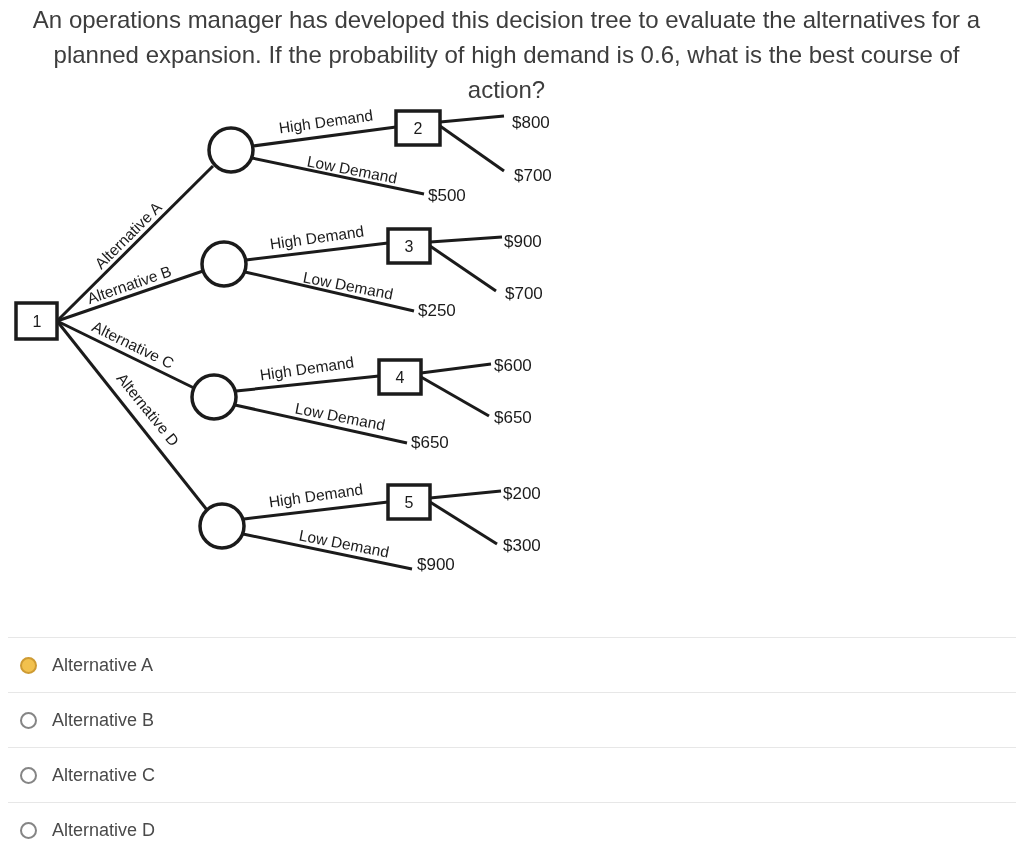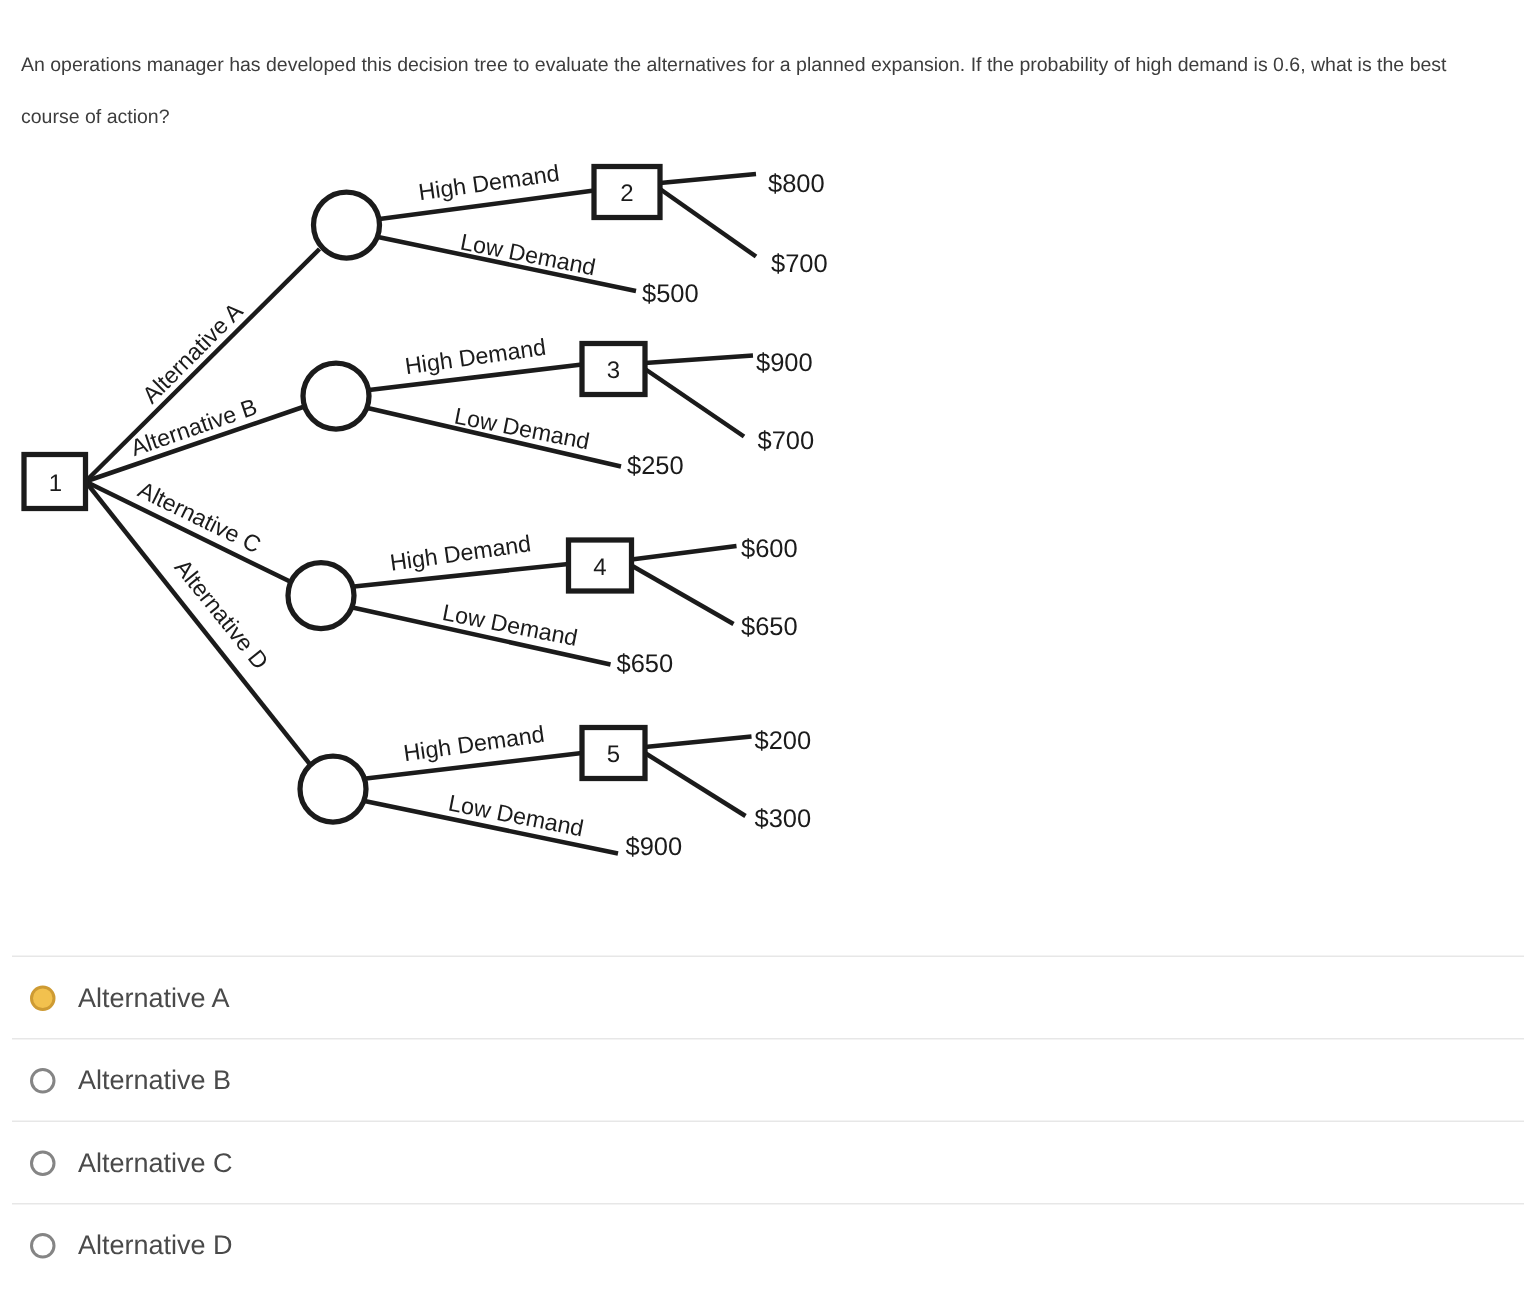--- a/index.html
+++ b/index.html
@@ -1,22 +1,22 @@
 <!DOCTYPE html>
 <html style="--selected-radio-fill: #F2C14E; --selected-radio-border: #CE9B33; --divider: #E7E7E7;"><head>
 <meta charset="utf-8">
 <style>
   html,body{margin:0;padding:0;}
   body{
     width:1024px;height:865px;position:relative;background:#fff;
     font-family:"Liberation Sans",sans-serif;overflow:hidden;
   }
   .question{
-    position:absolute;left:14px;top:25px;width:985px;
-    font-size:13px;line-height:35px;color:#3d3d3d;
+    position:absolute;left:14px;top:2px;width:985px;
+    font-size:24px;line-height:35px;color:#3d3d3d;text-align:center;
   }
   .tree{position:absolute;left:0;top:0;}
   .tree line{stroke:#1b1b1b;stroke-width:3;}
   .tree rect{fill:#fff;stroke:#1b1b1b;stroke-width:3.5;}
   .tree circle{fill:#fff;stroke:#1b1b1b;stroke-width:3.5;}
   .tree text{fill:#1b1b1b;font-family:"Liberation Sans",sans-serif;}
   .branch-label{font-size:15.5px;}
   .node-label{font-size:16px;text-anchor:middle;}
   .payoff{font-size:17px;}
   .options{position:absolute;left:0;top:637px;right:0;}

